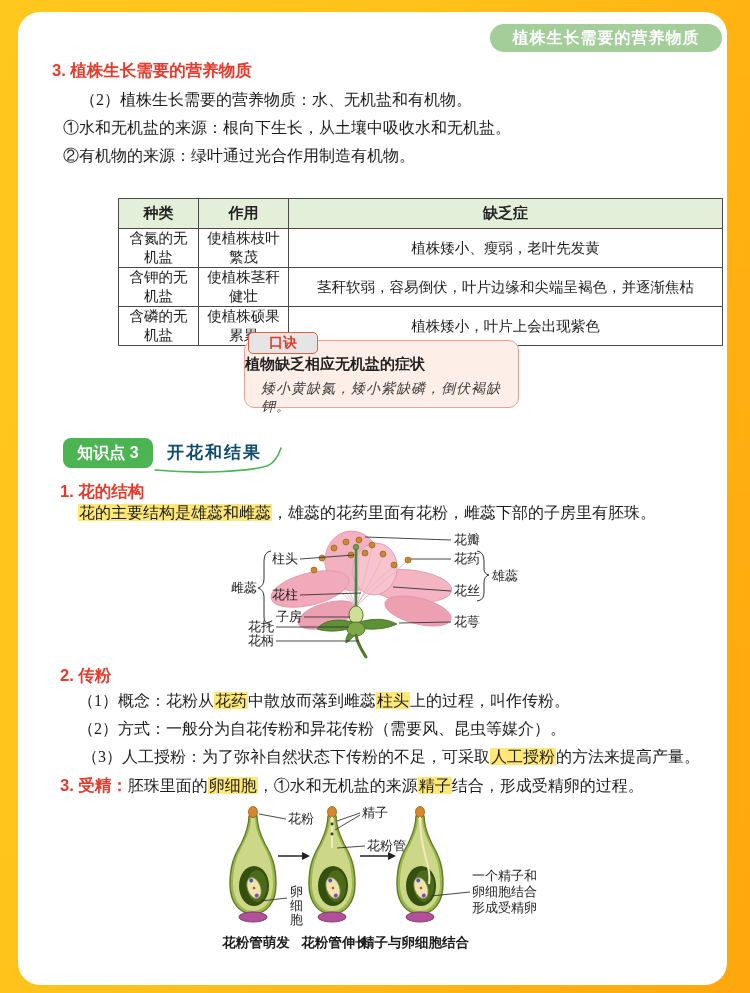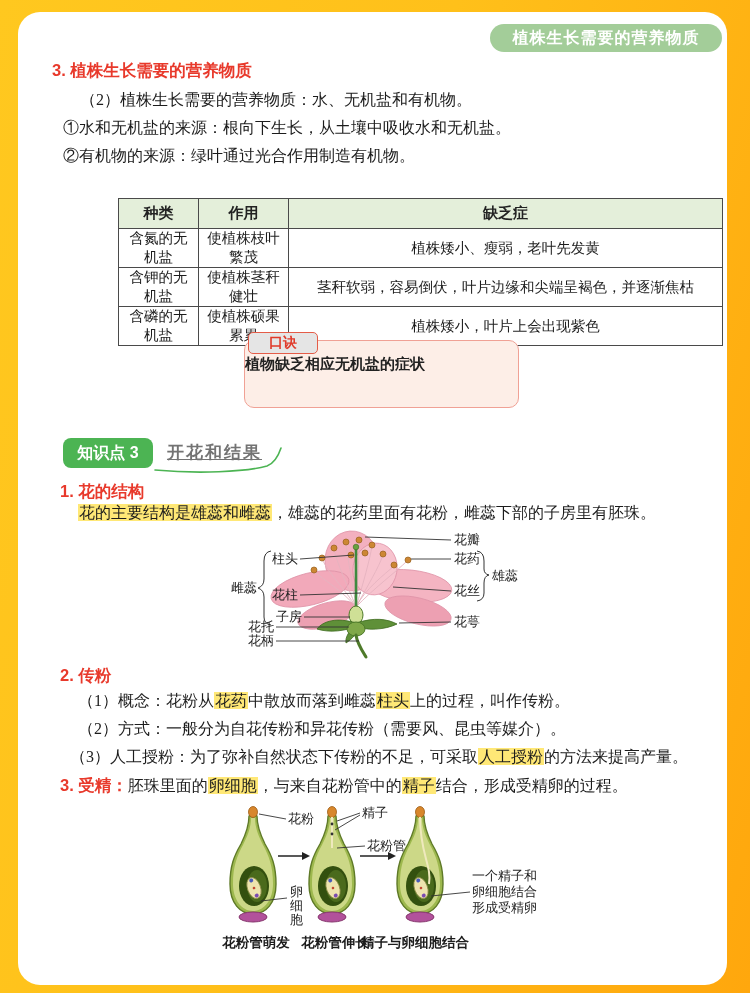--- a/index.html
+++ b/index.html
@@ -18,21 +18,21 @@
   table.nutri th,table.nutri td{border:1px solid #4a4a4a;text-align:center;padding:0 4px;}
   table.nutri th{background:#e4efda;font:600 15px "Liberation Sans",sans-serif;height:29px;color:#222;}
   table.nutri td{font-size:14.5px;color:#1c1c1c;height:30px;font-family:"Liberation Serif",serif;}
   .mbox{left:226px;top:328px;width:273px;height:66px;background:#fdeee7;border:1.5px solid #f0a195;border-radius:10px;}
   .mlabel{left:230px;top:320px;background:#e5e5e5;border:1.5px solid #e45c48;border-radius:5px;
     color:#e03a2a;font:bold 14px "Liberation Sans",sans-serif;padding:1px 20px;z-index:3;}
   .mtitle{margin-top:14px;text-align:left;font:bold 15px "Liberation Sans",sans-serif;color:#222;}
   .mcontent{margin-top:6px;padding-left:16px;font:italic 14px "Liberation Serif",serif;color:#3a3a3a;letter-spacing:1px;}
   .kp-badge{left:45px;top:426px;width:90px;height:30px;background:#4cb453;border-radius:8px;
     color:#fff;font:bold 16px "Liberation Sans",sans-serif;text-align:center;line-height:30px;z-index:2;}
-  .kp-title{left:149px;top:429px;color:#737373;font:bold 17px "Liberation Sans",sans-serif;letter-spacing:2px;text-decoration:underline;}
+  .kp-title{left:149px;top:429px;color:#0c4a6e;font:bold 17px "Liberation Sans",sans-serif;letter-spacing:2px;}
   .pagenum{left:638px;top:946px;font:bold 15px "Liberation Sans",sans-serif;color:#0f172a;margin-top:31px;}
   svg text{font-family:"Liberation Serif",serif;fill:#222;}
   svg .cap{font-family:"Liberation Sans",sans-serif;font-weight:bold;fill:#1c1c1c;}
 </style>
 </head>
 <body>
 
 <div class="frame">
   <div class="page">
 
@@ -69,20 +69,21 @@
         <td>含磷的无机盐</td>
         <td>使植株硕果累累</td>
         <td>植株矮小，叶片上会出现紫色</td>
       </tr>
     </tbody>
       </table>
 
     <div class="abs mlabel">口诀</div>
     <div class="abs mbox">
       <div class="mtitle">植物缺乏相应无机盐的症状</div>
+      <div class="mcontent">矮小黄缺氮，矮小紫缺磷，倒伏褐缺钾。</div>
     </div>
 
     <div class="abs kp-badge">知识点 3</div>
     <div class="abs kp-title">开花和结果</div>
     <svg class="abs" style="left:135px;top:434px;" width="140" height="28">
       <path d="M2,24 C45,28 92,26 114,20 C122,17 126,8 128,2" fill="none" stroke="#4cb453" stroke-width="1.6" stroke-linecap="round"></path>
     </svg>
 
     <div class="abs red-h" style="left:42px;top:469px;">1. 花的结构</div>
     <div class="abs bodyline" style="left:60px;top:491px;"><span class="hl">花的主要结构是雄蕊和雌蕊</span><span>，雄蕊的花药里面有花粉，雌蕊下部的子房里有胚珠。</span></div>
@@ -160,23 +161,23 @@
       <text x="229" y="15" font-size="13">花瓣</text>
       <text x="229" y="34" font-size="13">花药</text>
       <text x="229" y="66" font-size="13">花丝</text>
       <text x="229" y="97" font-size="13">花萼</text>
       <text x="267" y="51" font-size="13">雄蕊</text>
     </svg>
 
     <div class="abs red-h" style="left:42px;top:653px;">2. 传粉</div>
     <div class="abs bodyline" style="left:60px;top:679px;"><span>（1）概念：花粉从</span><span class="hl">花药</span><span>中散放而落到雌蕊</span><span class="hl">柱头</span><span>上的过程，叫作传粉。</span></div>
     <div class="abs bodyline" style="left:60px;top:707px;">（2）方式：一般分为自花传粉和异花传粉（需要风、昆虫等媒介）。</div>
-    <div class="abs bodyline" style="left:52px;top:735px;"><span>（3）人工授粉：为了弥补自然状态下传粉的不足，可采取</span><span class="hl">人工授粉</span><span>的方法来提高产量。</span></div>
-
-    <div class="abs bodyline" style="left:42px;top:763px;"><span class="red-inline">3. 受精：</span><span>胚珠里面的</span><span class="hl">卵细胞</span><span>，与来自花粉管中的</span><span class="hl">精子</span><span>结合，形成受精卵的过程。</span></div>
+    <div class="abs bodyline" style="left:64px;top:735px;"><span>（3）人工授粉：为了弥补自然状态下传粉的不足，可采取</span><span class="hl">人工授粉</span><span>的方法来提高产量。</span></div>
+
+    <div class="abs bodyline" style="left:42px;top:763px;"><span class="red-inline">3. 受精：</span><span>胚珠里面的</span><span class="hl">卵细胞</span><span>，①水和无机盐的来源</span><span class="hl">精子</span><span>结合，形成受精卵的过程。</span></div>
 
     <svg class="abs" style="left:192px;top:792px;" width="335" height="158" viewBox="0 0 335 158">
       <defs>
         <g id="flask">
           <path d="M-4,12 C-4,22 -7,30 -12,40 C-19,52 -23,62 -23,80 C-23,99 -13,110 0,110 C13,110 23,99 23,80 C23,62 19,52 12,40 C7,30 4,22 4,12 Q0,9 -4,12 Z" fill="#9db84e" stroke="#5f7a28" stroke-width="1.4"></path>
           <path d="M-2,14 C-2,23 -5,31 -10,41 C-16,52 -20,62 -20,80 C-20,96 -11,107 0,107 C11,107 20,96 20,80 C20,62 16,52 10,41 C5,31 2,23 2,14 Z" fill="#ccd887"></path>
           <ellipse cx="1" cy="82" rx="15" ry="20" fill="#33500f"></ellipse>
           <ellipse cx="4" cy="82" rx="10" ry="16" fill="#4a6a1c"></ellipse>
           <g transform="rotate(-20 1 84)">
             <ellipse cx="1" cy="84" rx="6.5" ry="11" fill="#eee4ae" stroke="#8f8f4a" stroke-width="0.8"></ellipse>

